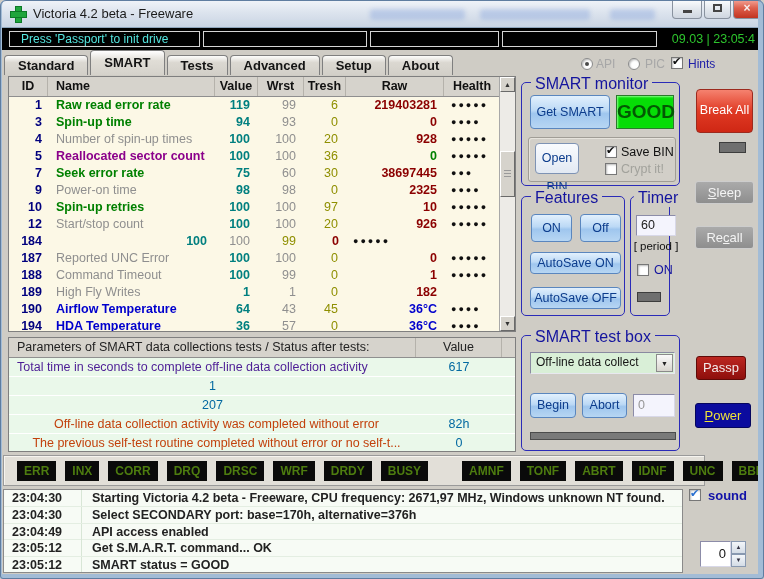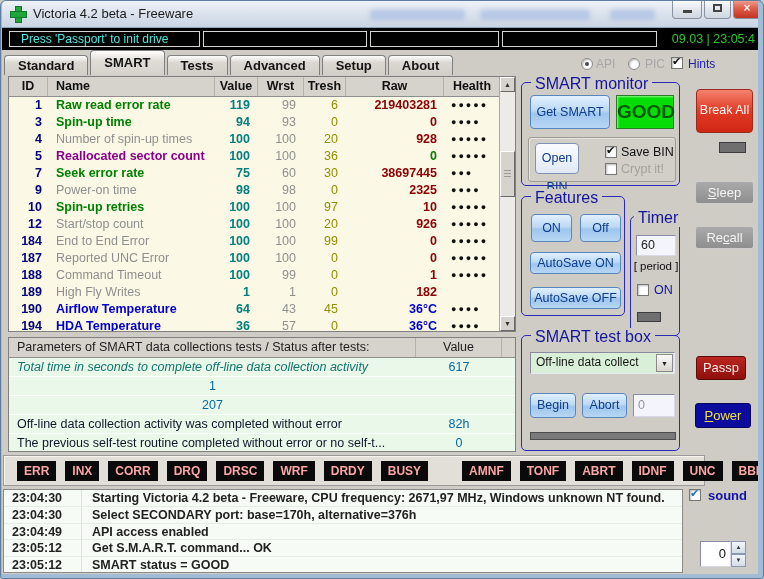--- a/index.html
+++ b/index.html
@@ -77,22 +77,22 @@
   .sthumb::after{content:"";position:absolute;left:3px;right:3px;top:50%;margin-top:-4px;height:7px;
     background:repeating-linear-gradient(#9a9a9a 0 1px,transparent 1px 3px);}
   
   .params-table{position:absolute;left:8px;top:337px;width:508px;height:115px;background:#eaf8ea;border:1px solid #7f7f7f;overflow:hidden;}
   .phead{display:grid;grid-template-columns:407px 86px 15px;height:20px;background:#d6d3cc;border-bottom:1px solid #8f8f8f;font-size:12.5px;color:#222;}
   .phead .ph1{line-height:19px;padding-left:8px;border-right:1px solid #b5b2ab;}
   .phead .ph2{line-height:19px;text-align:center;border-right:1px solid #b5b2ab;}
   .prow{display:grid;grid-template-columns:407px 86px 15px;height:19px;border-bottom:1px solid #fff;font-size:12.5px;}
   .prow .pt{line-height:18px;padding-left:8px;white-space:nowrap;overflow:hidden;}
   .prow .pv{line-height:18px;text-align:center;color:#0369a1;}
-  .p-teal{color:#0f766e;font-style:italic;}
-  .p-green{color:#0f172a;}
+  .p-teal{color:#4c1d95;}
+  .p-green{color:#c2410c;text-align:center;}
   
   .groupbox{position:absolute;border:1px solid #2b2bb8;border-radius:5px;}
   .gb-title{position:absolute;top:-8px;left:9px;background:#cfccc5;padding:0 4px;color:#14149e;font-size:16px;white-space:nowrap;}
   .skinbtn{position:absolute;background:linear-gradient(#e2f0fd,#bcd9f5 45%,#9fc6ee 55%,#b7d6f3);
     border:1px solid #5a86be;border-radius:4px;color:#0c3c8c;font-size:12.5px;text-align:center;cursor:default;}
   .whitebtn{position:absolute;background:linear-gradient(#f9fbfe,#e2e9f3);border:1px solid #7e93b4;border-radius:4px;
     color:#0c3c8c;font-size:12.5px;text-align:center;}
   .good-box{position:absolute;background:#06dd06;border:1px solid #2a7a2a;color:#035803;font-weight:bold;
     font-size:19px;text-align:center;box-shadow:inset 1px 1px 2px #8f8;}
   .inner-panel{position:absolute;background:#d2cfc8;border:1px solid #a09d96;border-radius:3px;box-shadow:inset 1px 1px 0 #e6e3dc;}
@@ -113,21 +113,21 @@
     color:#f4f4f4;font-size:13px;text-align:center;}
   .darkred-btn{position:absolute;background:linear-gradient(#bc2620,#8e0f0c);border:1px solid #5f0a08;border-radius:3px;
     color:#f3e9e9;font-size:13px;text-align:center;}
   .navybtn{position:absolute;background:#0b0b9e;border:1px solid #05055e;border-radius:3px;
     color:#efe23a;font-size:13px;text-align:center;}
   
   .flagpanel{position:absolute;left:3px;top:455px;width:702px;height:31px;background:#e2dfd8;
     border:1px solid #9a9a9a;box-shadow:inset 1px 1px 0 #f6f4ef;display:flex;align-items:center;padding-left:13px;}
   .fgroup{display:flex;gap:9px;}
   .fgroup.g2{margin-left:34px;}
-  .flag{background:#0a0a0a;color:#fca5a5;font-weight:bold;font-size:12px;padding:3px 7px;line-height:14px;}
+  .flag{background:#0a0a0a;color:#4d7c0f;font-weight:bold;font-size:12px;padding:3px 7px;line-height:14px;}
   
   .logpanel{position:absolute;left:3px;top:489px;width:680px;height:84px;background:#f7fbf5;border:1px solid #8a8a8a;overflow:hidden;font-weight:bold;}
   .lrow{display:grid;grid-template-columns:78px 1fr;height:16.8px;border-bottom:1px solid #e4eee2;font-size:12.5px;color:#222;}
   .lrow .lt{line-height:16px;padding-left:8px;border-right:1px solid #d8e6d6;}
   .lrow .lx{line-height:16px;padding-left:10px;white-space:nowrap;overflow:hidden;}
   
   .sound-label{position:absolute;left:708px;top:488px;font-size:13px;font-weight:bold;color:#1111a8;}
   .sound-cb{left:689px;top:489px;}
   .spinner{position:absolute;left:700px;top:541px;width:46px;height:26px;}
   .spin-num{position:absolute;left:0;top:0;width:31px;height:26px;background:#fff;border:1px solid;border-color:#8c8ca8 #d8d8e8 #d8d8e8 #8c8ca8;
@@ -258,21 +258,20 @@
           <div class="cell id c-navy">12</div>
           <div class="cell nm c-gray">Start/stop count</div>
           <div class="cell val c-teal">100</div>
           <div class="cell wr c-gray">100</div>
           <div class="cell tr c-olive">20</div>
           <div class="cell raw c-red">926</div>
           <div class="cell hp">●●●●●</div>
         </div>
         <div class="trow">
           <div class="cell id c-navy">184</div>
-          <div class="cell nm c-gray">End to End Error</div>
           <div class="cell val c-teal">100</div>
           <div class="cell wr c-gray">100</div>
           <div class="cell tr c-olive">99</div>
           <div class="cell raw c-red">0</div>
           <div class="cell hp">●●●●●</div>
         </div>
         <div class="trow">
           <div class="cell id c-navy">187</div>
           <div class="cell nm c-gray">Reported UNC Error</div>
           <div class="cell val c-teal">100</div>
@@ -374,21 +373,21 @@
   </div>
 
   <div class="groupbox" style="left:521px;top:196px;width:104px;height:120px;">
     <span class="gb-title">Features</span>
     <div class="skinbtn" style="left:9px;top:17px;width:41px;height:28px;line-height:26px;">ON</div>
     <div class="skinbtn" style="left:58px;top:17px;width:41px;height:28px;line-height:26px;">Off</div>
     <div class="skinbtn" style="left:8px;top:55px;width:91px;height:22px;line-height:20px;">AutoSave ON</div>
     <div class="skinbtn" style="left:8px;top:90px;width:91px;height:22px;line-height:20px;">AutoSave OFF</div>
   </div>
 
-  <div class="groupbox" style="left:630px;top:196px;width:50px;height:120px;margin-top:20px;">
+  <div class="groupbox" style="left:630px;top:196px;width:40px;height:120px;">
     <span class="gb-title" style="left:3px;">Timer</span>
     <div class="sunk-input" style="left:5px;top:18px;width:40px;height:21px;">60</div>
     <span class="small-label" style="left:0px;top:43px;width:50px;text-align:center;font-size:11.5px;">[ period ]</span>
     <div class="cb" style="left:6px;top:67px;position:absolute;"></div>
     <span class="small-label" style="left:23px;top:66px;color:#14149e;">ON</span>
     <div class="led" style="left:6px;top:95px;width:24px;height:10px;"></div>
   </div>
 
   <div class="groupbox" style="left:521px;top:335px;width:159px;height:116px;">
     <span class="gb-title">SMART test box</span>

